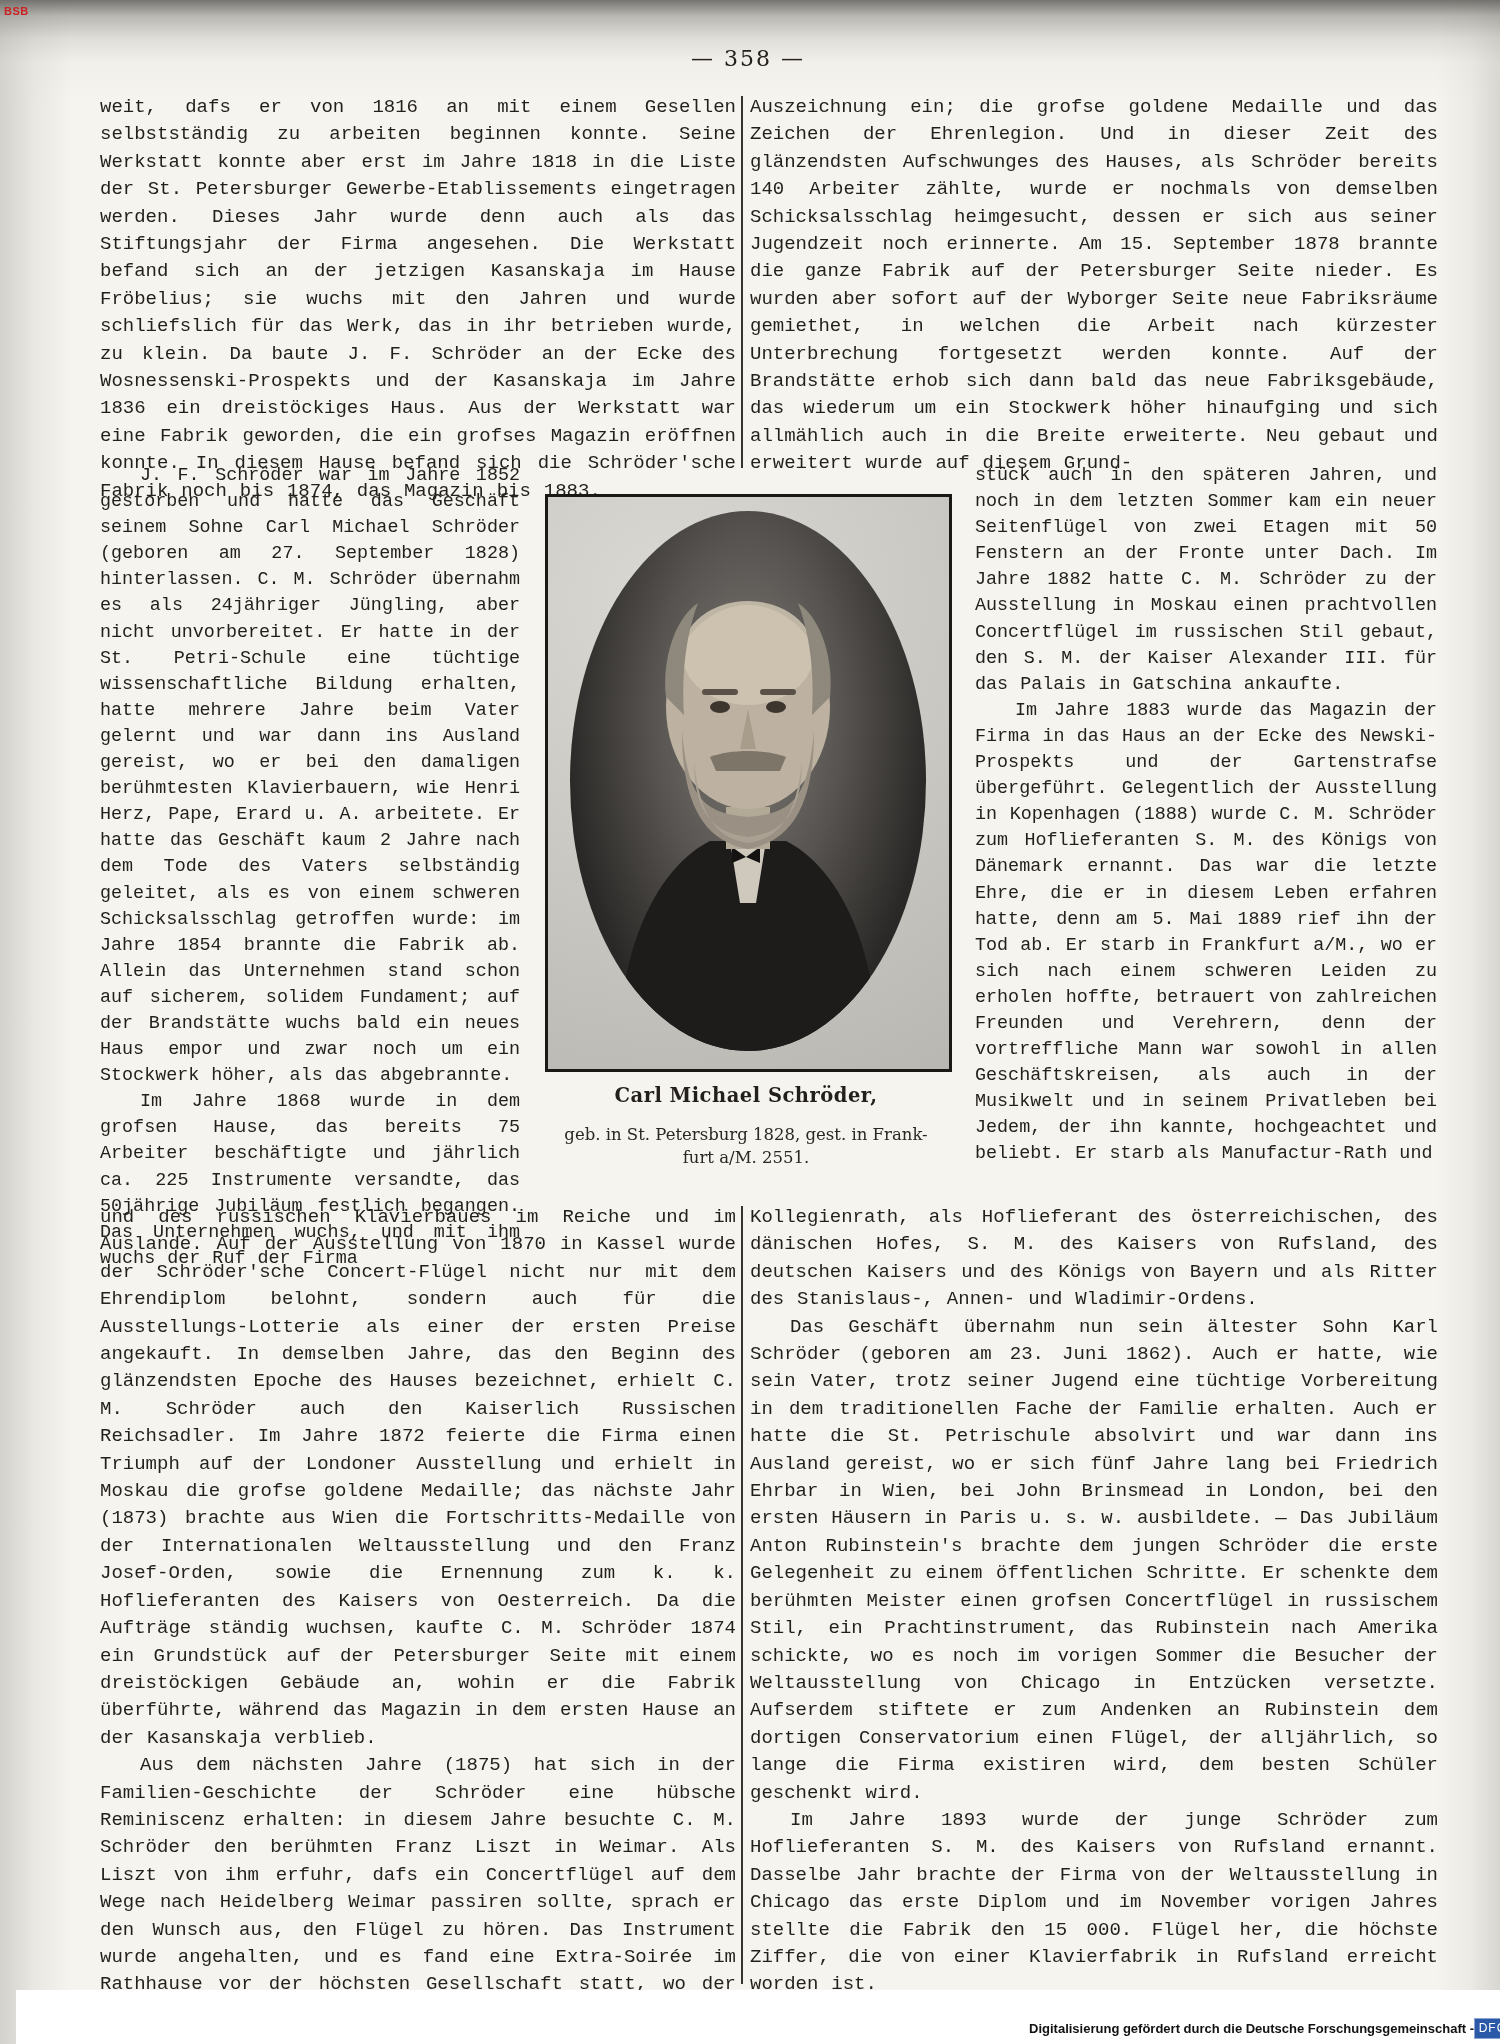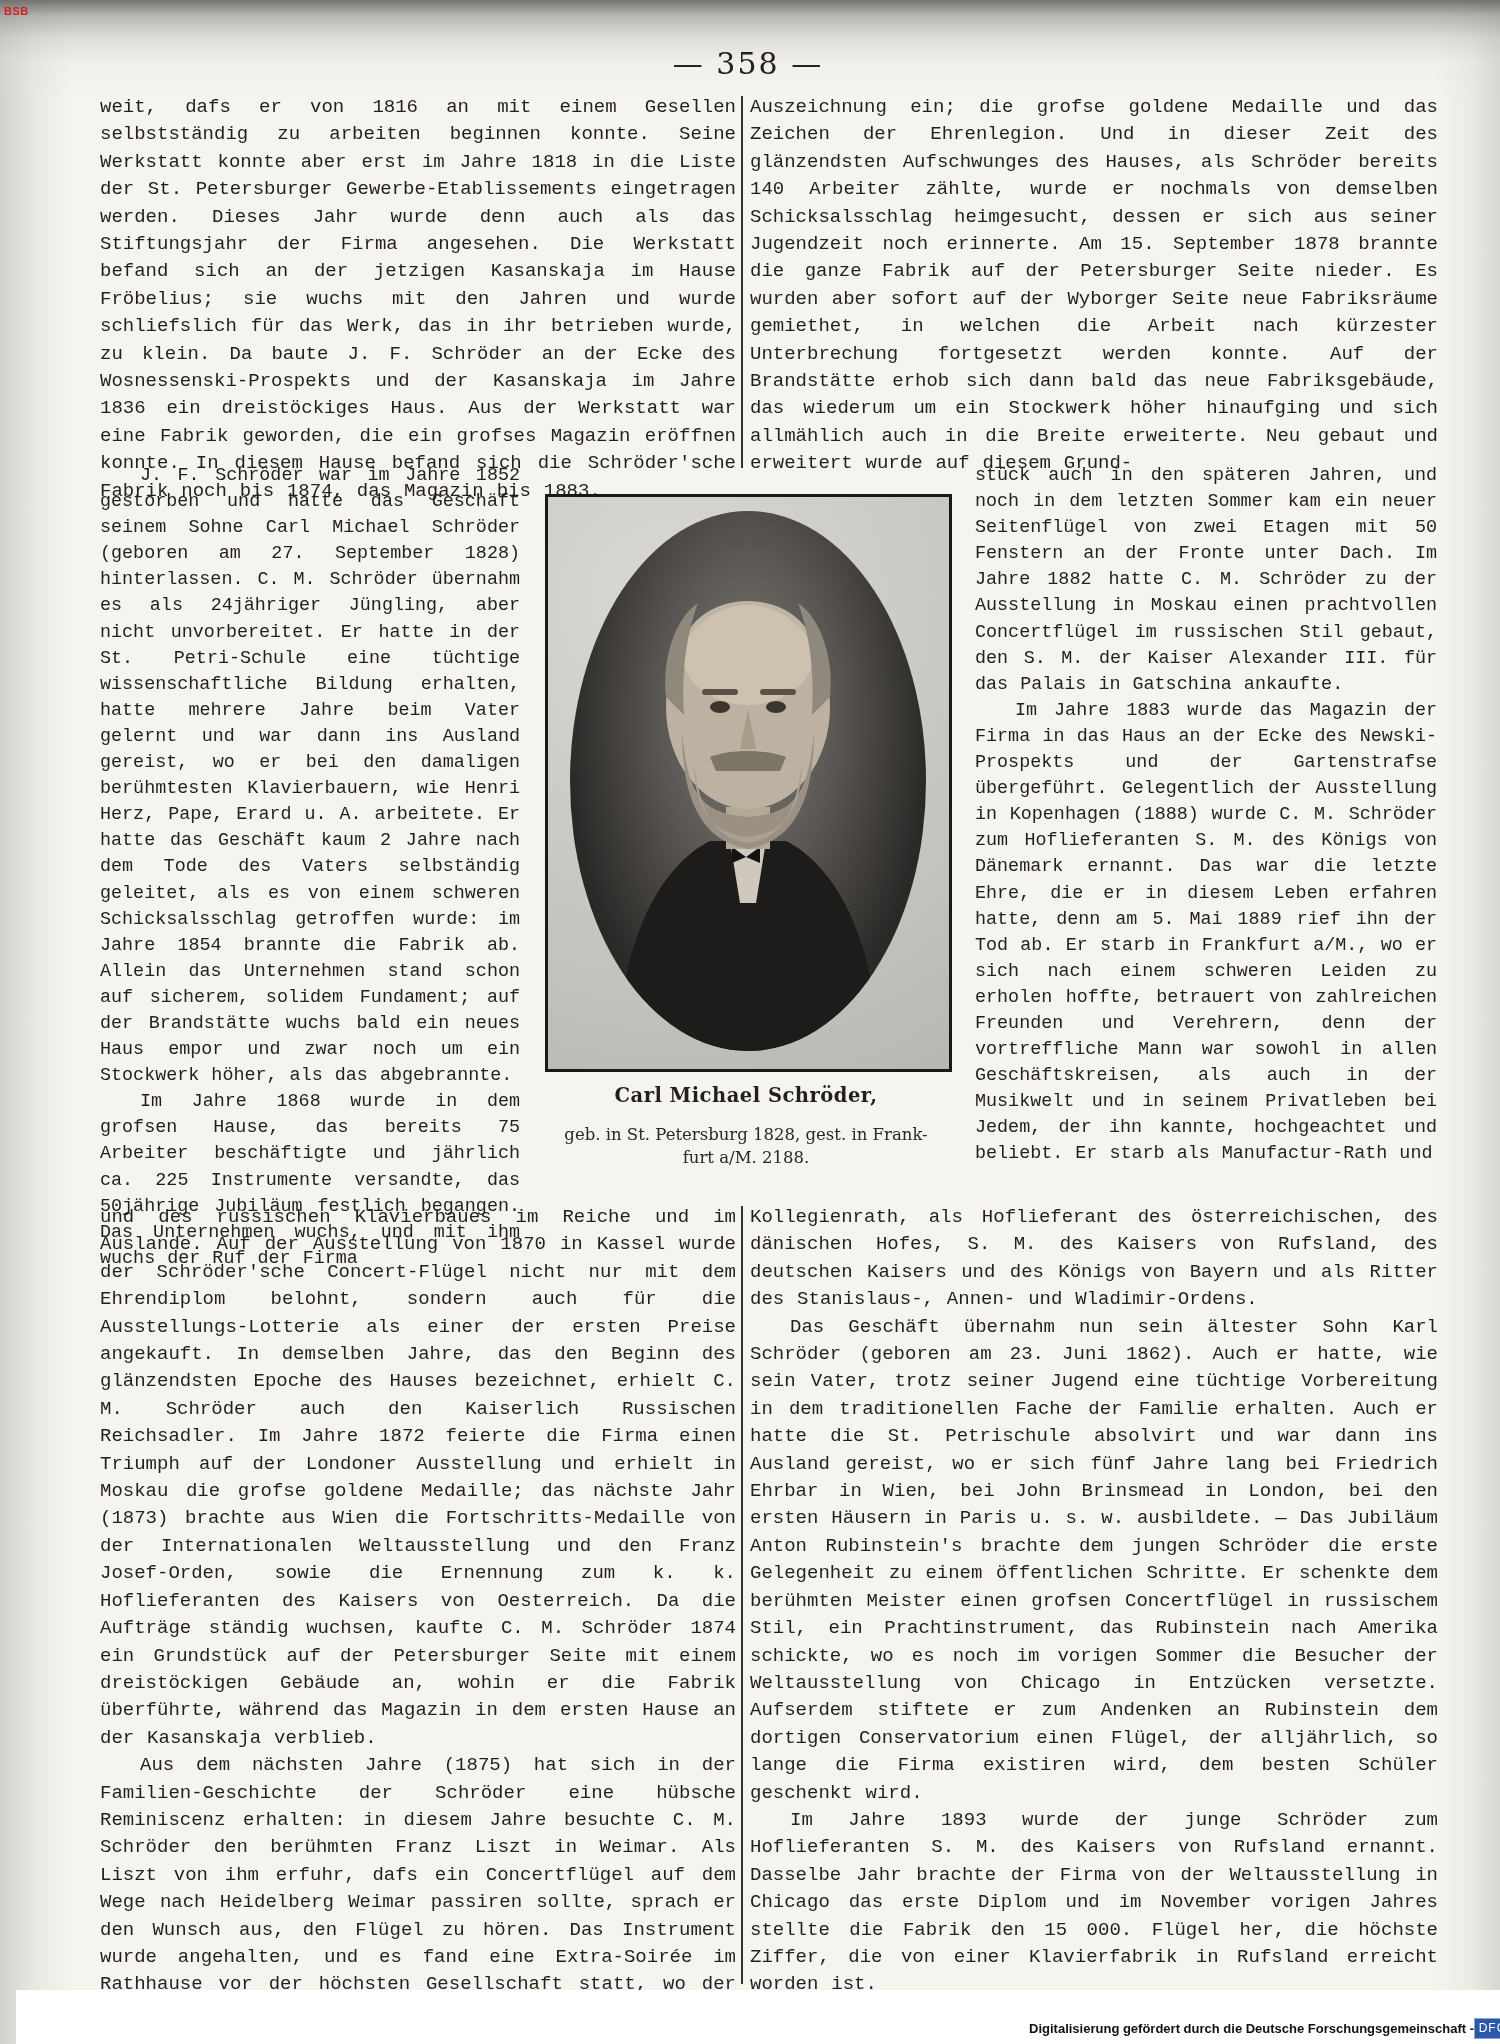--- a/index.html
+++ b/index.html
@@ -10,21 +10,21 @@
       linear-gradient(180deg, rgba(104,102,98,.9) 0px, rgba(144,142,137,.6) 16px,
         rgba(186,184,178,.38) 38px, rgba(222,220,213,.2) 62px, rgba(246,244,238,0) 100px),
       linear-gradient(90deg, rgba(120,118,113,.28) 0px, rgba(120,118,113,.1) 34px, rgba(0,0,0,0) 72px),
       linear-gradient(270deg, rgba(120,118,113,.24) 0px, rgba(120,118,113,.08) 30px, rgba(0,0,0,0) 64px);
     font-family:"DejaVu Serif","Liberation Serif",serif;
     color:#221f1c;
   }
   .bsb{position:absolute;top:5px;left:4px;font-family:"Liberation Sans",sans-serif;
     font-size:11px;font-weight:bold;color:#cc2222;letter-spacing:.5px;}
   .pagenum{position:absolute;top:46px;left:0;width:1496px;text-align:center;
-    font-size:30px;letter-spacing:2px;color:#23201d;}
+    font-size:22px;letter-spacing:2px;color:#23201d;}
   .divider{position:absolute;left:741px;width:2px;background:#35322e;}
   .div-top{top:96px;height:372px;}
   .div-bottom{top:1206px;height:778px;}
   .txt{position:absolute;font-family:Liberation Mono, monospace;}
   .txt p{margin:0;text-align:justify;hyphens:none;}
   .wide p{font-size:19px;line-height:27.4px;word-spacing:1.5px;}
   .narrow p{font-size:18.4px;line-height:26.1px;word-spacing:1px;}
   .ind{text-indent:40px;}
   .lb1{left:100px;top:94px;width:636px;}
   .rb1{left:750px;top:94px;width:688px;}
@@ -117,21 +117,21 @@
         <path d="M140 246 C160 238 196 238 216 246 L210 260 L146 260 Z" fill="#7d7568"></path>
         <path d="M112 220 C112 290 132 330 178 338 C224 330 244 290 244 220 C238 286 224 302 178 306 C132 302 118 286 112 220 Z" fill="#9a9184"></path>
         <path d="M124 250 C130 310 150 328 178 332 C206 328 226 310 232 250 C232 300 214 322 178 326 C142 322 124 300 124 250 Z" fill="#aaa193"></path>
       </svg>
     </div>
   </div>
 
   <div class="caption">
     <div class="cap-title">Carl Michael Schröder,</div>
     <div class="cap-sub">geb. in St. Petersburg 1828, gest. in Frank-</div>
-    <div class="cap-sub">furt a/M. 2188.</div>
+    <div class="cap-sub">furt a/M. 2551.</div>
   </div>
 
   <div class="footer">
     <span class="credit">Digitalisierung gefördert durch die Deutsche Forschungsgemeinschaft -</span>
     <span class="dfg">DFG</span>
   </div>
 
 </div>
 
 </body></html>

